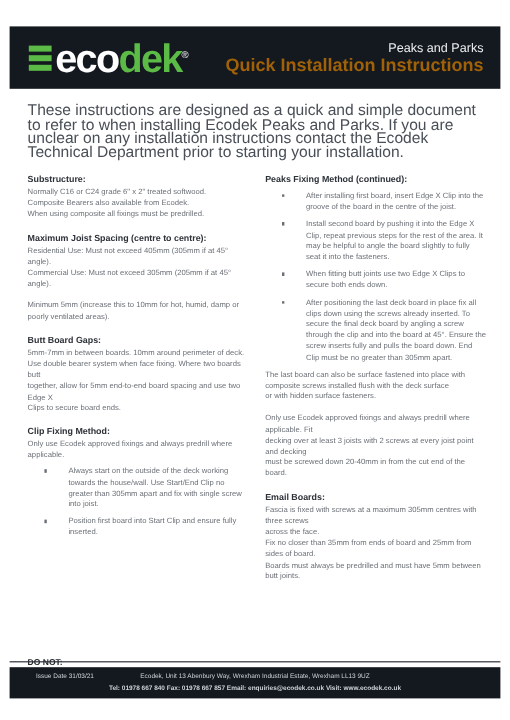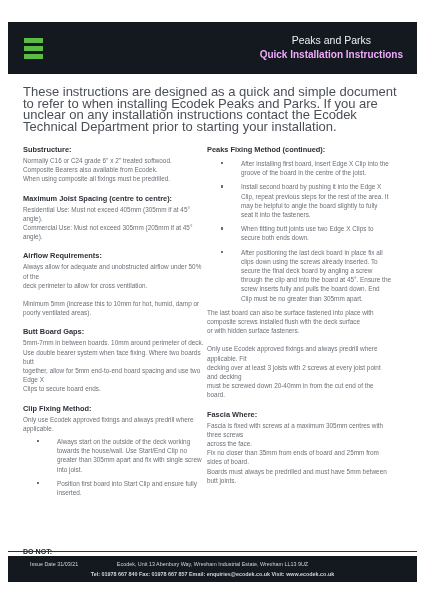--- a/index.html
+++ b/index.html
@@ -57,55 +57,56 @@
   .logo-word .eco { color: #ffffff; }
   .logo-word .dek { color: #5cbb46; }
   .logo-reg {
     color: #ffffff;
     font-size: 8px;
     vertical-align: super;
     font-weight: normal;
     letter-spacing: 0;
   }
   .header-titles {
-    text-align: center;
+    text-align: right;
     color: #ffffff;
     padding-right: 4px;
   }
   .header-sub {
     font-size: 10.5px;
     line-height: 13px;
     font-weight: normal;
     color: #eceff1;
   }
   .header-main {
-    font-size: 10px;
+    font-size: 15px;
     line-height: 16px;
     font-weight: bold;
-    color: #f0abfc;
+    color: #a16207;
   }
 
   
   .intro {
     position: absolute;
     left: 23px;
     top: 86px;
     width: 382px;
     font-size: 13px;
     line-height: 11.6px;
     color: #4a4f57;
   }
 
   
   .columns {
     position: absolute;
     left: 23px;
     top: 144px;
     width: 382px;
     display: flex;
+    gap: 14px;
   }
   .col { width: 184px; }
 
   .sec { margin-bottom: 9px; }
   .sec-title {
     font-size: 7.4px;
     font-weight: bold;
     color: #2d3138;
     line-height: 11px;
     margin-bottom: 1px;
@@ -226,20 +227,21 @@
 </head>
 <body>
 
 <div class="header-bar">
   <div class="logo-block">
     <span class="logo-bars">
       <i></i>
         <i></i>
         <i></i>
     </span>
+    <span class="logo-word"><span class="eco">eco</span><span class="dek">dek</span><span class="logo-reg">®</span></span>
   </div>
   <div class="header-titles">
     <div class="header-sub">Peaks and Parks</div>
     <div class="header-main">Quick Installation Instructions</div>
   </div>
 </div>
 
 <div class="intro">These instructions are designed as a quick and simple document to refer to when installing Ecodek Peaks and Parks. If you are unclear on any installation instructions contact the Ecodek Technical Department prior to starting your installation.</div>
 
 <div class="columns">
@@ -252,25 +254,20 @@
       <div class="sec-line">Composite Bearers also available from Ecodek.</div>
       <div class="sec-line">When using composite all fixings must be predrilled.</div>
     </div>
 
     <div class="sec gap-top">
       <div class="sec-title">Maximum Joist Spacing (centre to centre):</div>
       <div class="sec-line">Residential Use: Must not exceed 405mm (305mm if at 45° angle).</div>
       <div class="sec-line">Commercial Use: Must not exceed 305mm (205mm if at 45° angle).</div>
     </div>
 
-    <div class="sec gap-top">
-      <div class="sec-title">Airflow Requirements:</div>
-      <div class="sec-line">Always allow for adequate and unobstructed airflow under 50% of the</div>
-      <div class="sec-line">deck perimeter to allow for cross ventilation.</div>
-    </div>
 
     <div class="sec gap-top">
       <div class="sec-line">Minimum 5mm (increase this to 10mm for hot, humid, damp or</div>
       <div class="sec-line">poorly ventilated areas).</div>
     </div>
 
     <div class="sec gap-top">
       <div class="sec-title">Butt Board Gaps:</div>
       <div class="sec-line">5mm-7mm in between boards.  10mm around perimeter of deck.</div>
       <div class="sec-line">Use double bearer system when face fixing. Where two boards butt</div>
@@ -322,21 +319,21 @@
       <div class="sec-line">or with hidden surface fasteners.</div>
     </div>
 
     <div class="sec gap-top">
       <div class="sec-line">Only use Ecodek approved fixings and always predrill where applicable. Fit</div>
       <div class="sec-line">decking over at least 3 joists with 2 screws at every joist point and decking</div>
       <div class="sec-line">must be screwed down 20-40mm in from the cut end of the board.</div>
     </div>
 
     <div class="sec gap-top">
-      <div class="sec-title">Fascia Where:</div>
+      <div class="sec-title">Email Boards:</div>
       <div class="sec-line">Fascia is fixed with screws at a maximum 305mm centres with three screws</div>
       <div class="sec-line">across the face.</div>
       <div class="sec-line">Fix no closer than 35mm from ends of board and 25mm from sides of board.</div>
       <div class="sec-line">Boards must always be predrilled and must have 5mm between butt joints.</div>
     </div>
 
   </div>
 </div>
 
 <div class="donot">

